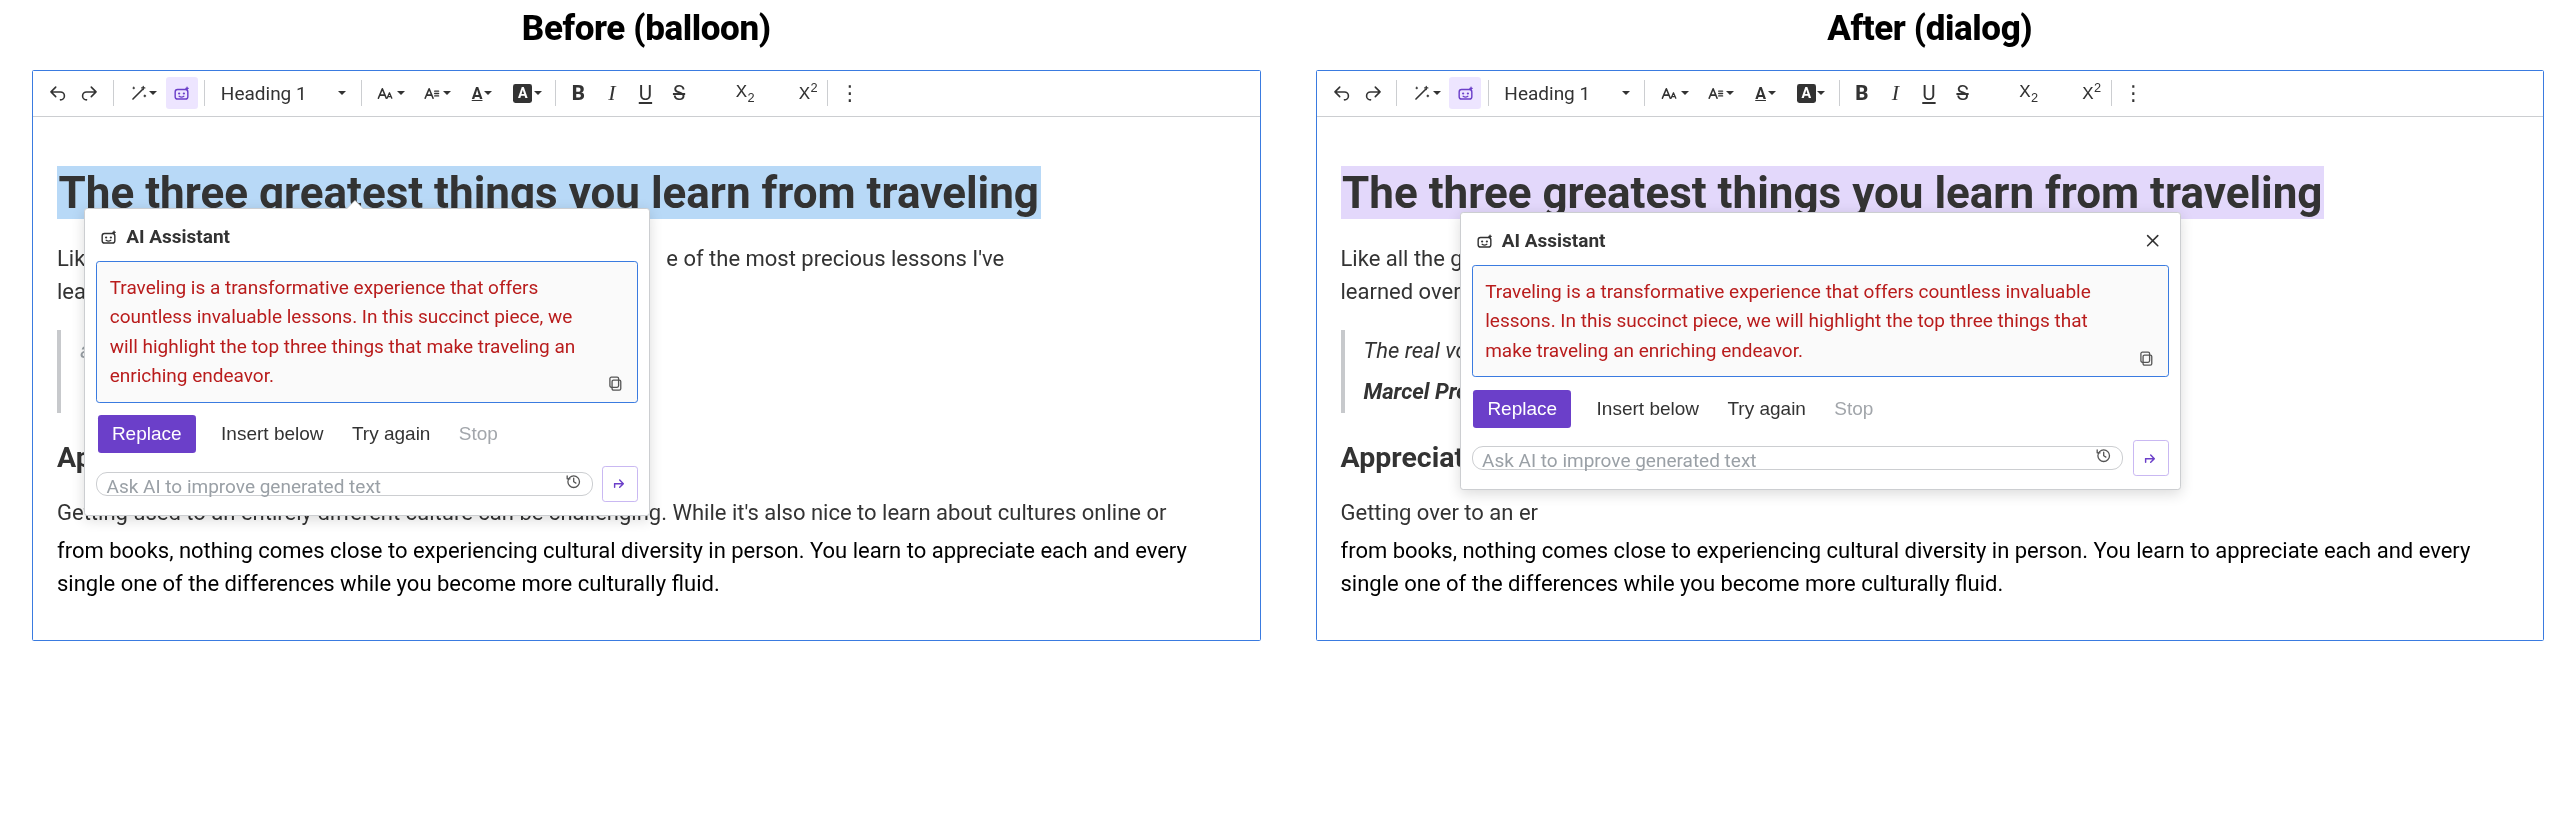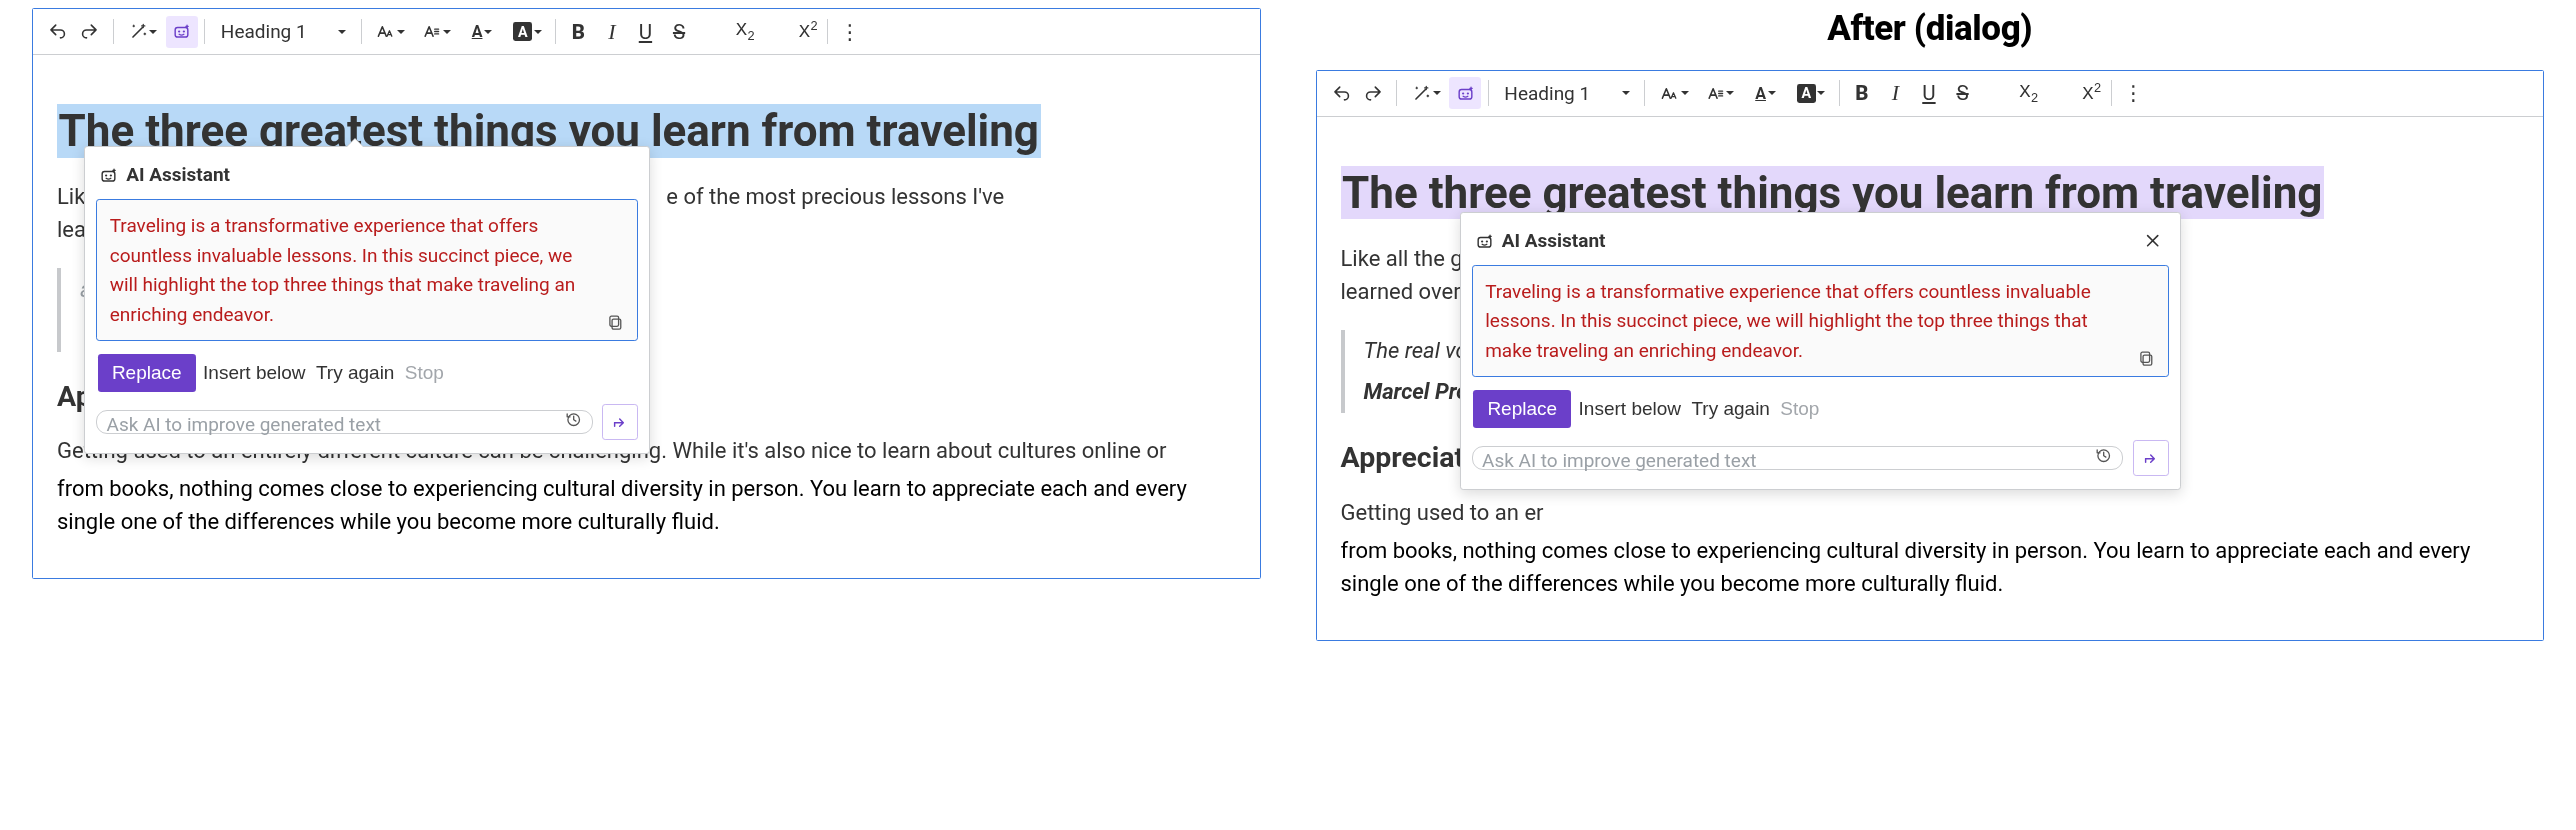--- a/index.html
+++ b/index.html
@@ -179,21 +179,21 @@
     position: absolute;
     right: 8px;
     bottom: 8px;
     width: 22px; height: 22px;
     cursor: pointer;
     color: #555;
   }
   .ai-actions {
     display: flex;
     align-items: center;
-    gap: 4px;
+    gap: 22px;
     margin: 12.7px 1.6px 0;
   }
   .btn-primary {
     background: #6b3fc9;
     color: #fff;
     border: none;
     border-radius: 3.2px;
     padding: 8px 14.3px;
     font-size: 19px;
     cursor: pointer;
@@ -317,20 +317,21 @@
     <g id="ic-font-family">
       <path d="M4 18 L9 6 L14 18 M6 14 H12" fill="none" stroke="currentColor" stroke-width="2" stroke-linecap="round" stroke-linejoin="round"></path>
       <path d="M16 9 H21 M16 12 H21 M16 15 H21" stroke="currentColor" stroke-width="1.6" stroke-linecap="round"></path>
     </g>
   </defs>
 </svg>
 
 <div class="comparison">
 
   <div class="col">
+    <h2 class="col-title">Before (balloon)</h2>
 
     <div class="editor">
 
       <div class="toolbar">
         <div class="tb-group">
           <span class="tb-btn">
               <svg width="19" height="19" viewBox="0 0 24 24">
                 <use href="#ic-undo"></use>
               </svg>
             </span>
@@ -588,21 +589,21 @@
         </div>
 
         <div class="quote" style="width:151px;white-space:nowrap;overflow:hidden;">
           <div>The real voyage</div>
           <div class="attribution">Marcel Proust</div>
         </div>
 
         <div class="h2line">Appreciation of</div>
 
         <div class="para">
-          <span>Getting used to an er</span>
+          <span>Getting over to an er</span>
         </div>
         <div class="para faded" style="margin-top:-11px">
           <span>from books, nothing comes close to experiencing cultural diversity in person. You learn to appreciate each and every</span><br>
           <span>single one of the differences while you become more culturally fluid.</span>
         </div>
 
         
         <div class="ai-panel dialog">
           <div class="ai-header">
             <svg width="19" height="19" viewBox="0 0 24 24">

